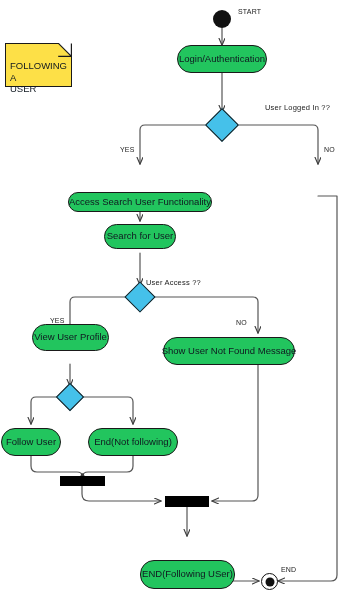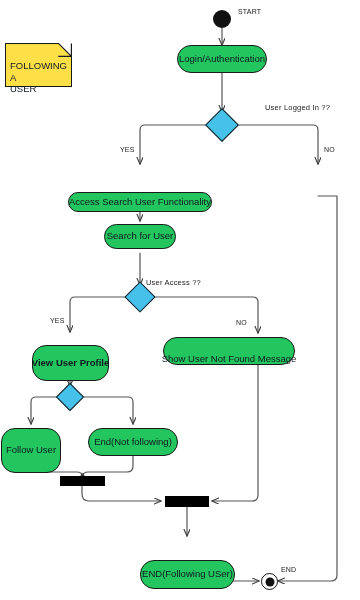--- a/index.html
+++ b/index.html
@@ -209,31 +209,31 @@
 
   <div class="node" style="left:104px; top:224px; width:72px; height:25px;">
     <span>Search for User</span>
   </div>
 
   <div class="decision" style="left:129px; top:286px; width:22px; height:22px;"></div>
   <div class="elabel big" style="left:146px; top:278px;">User Access ??</div>
   <div class="elabel" style="left:50px; top:317px;">YES</div>
   <div class="elabel" style="left:236px; top:319px;">NO</div>
 
-  <div class="node" style="left:32px; top:345px; width:77px; height:36px;font-weight:bold;">
+  <div class="node" style="left:32px; top:324px; width:77px; height:27px;">
     <span>View User Profile</span>
   </div>
 
-  <div class="node" style="left:163px; top:337px; width:132px; height:28px;align-items:flex-end;">
+  <div class="node" style="left:163px; top:337px; width:132px; height:28px;">
     <span>Show User Not Found Message</span>
   </div>
 
   <div class="decision" style="left:60px; top:387px; width:20px; height:20px;"></div>
 
-  <div class="node" style="left:1px; top:428px; width:60px; height:45px;">
+  <div class="node" style="left:1px; top:428px; width:60px; height:28px;">
     <span>Follow User</span>
   </div>
 
   <div class="node" style="left:88px; top:428px; width:90px; height:28px;">
     <span>End(Not following)</span>
   </div>
 
   <div class="bar" style="left:60px; top:476px; width:45px; height:10px;"></div>
 
   <div class="bar" style="left:165px; top:496px; width:44px; height:11px;"></div>

